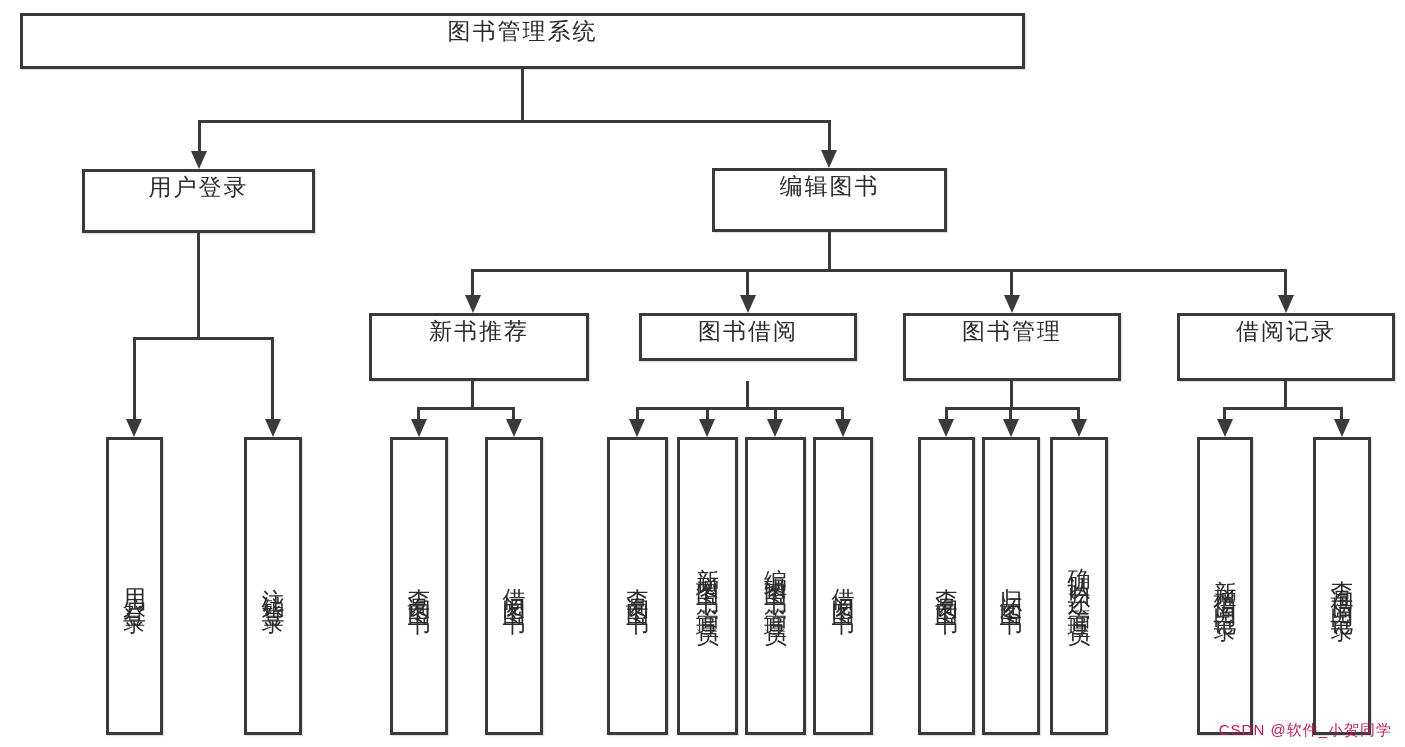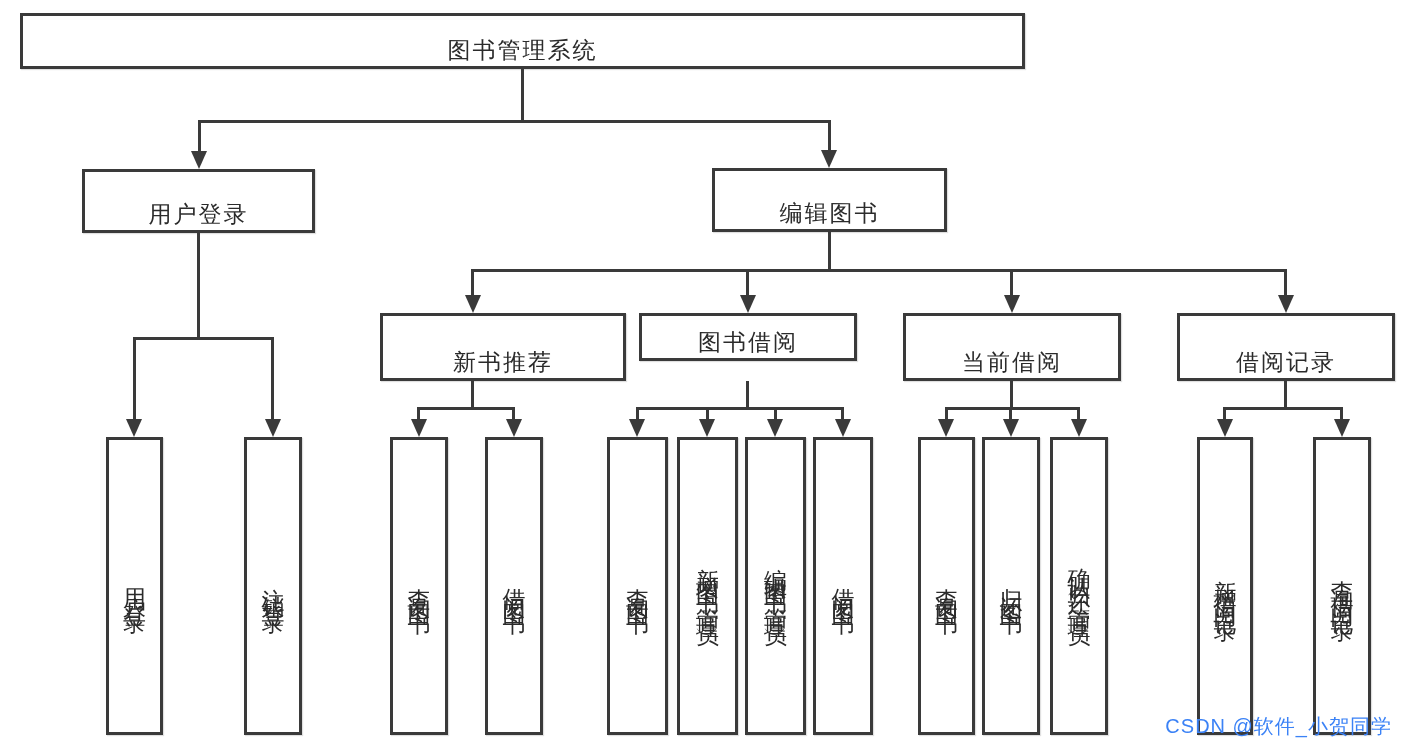--- a/index.html
+++ b/index.html
@@ -10,21 +10,21 @@
     background: #ffffff;
     font-family: "Liberation Sans", "DejaVu Sans", sans-serif;
     overflow: hidden;
   }
   .box {
     position: absolute;
     box-sizing: border-box;
     background: #ffffff;
     border: 3px solid #3a3a3a;
     display: flex;
-    align-items: flex-end;
+    align-items: flex-start;
     justify-content: center;
     color: #2b2b2b;
     font-size: 23px;
     letter-spacing: 2px;
     white-space: nowrap;
     box-shadow: 1px 1px 1px rgba(0,0,0,0.12);
   }
   .vbox {
     position: absolute;
     box-sizing: border-box;
@@ -51,22 +51,22 @@
     width: 0;
     height: 0;
     border-left: 8px solid transparent;
     border-right: 8px solid transparent;
     border-top: 18px solid #3a3a3a;
   }
   .watermark {
     position: absolute;
     right: 13px;
     bottom: 7px;
-    color: #3b82f6;
-    font-size: 20px;
+    color: #be185d;
+    font-size: 15px;
     letter-spacing: 1px;
     z-index: 10;
   }
 </style>
 </head>
 <body>
 
 <div class="canvas">
 
   <div class="box" style="left:20px; top:13px; width:1005px; height:56px;">
@@ -98,28 +98,28 @@
   <div class="hline" style="left:471px; top:269px; width:816px;"></div>
   <div class="vline" style="left:471px; top:269px; height:28px;"></div>
   <div class="arrow" style="left:465px; top:295px;"></div>
   <div class="vline" style="left:746px; top:269px; height:28px;"></div>
   <div class="arrow" style="left:740px; top:295px;"></div>
   <div class="vline" style="left:1010px; top:269px; height:28px;"></div>
   <div class="arrow" style="left:1004px; top:295px;"></div>
   <div class="vline" style="left:1284px; top:269px; height:28px;"></div>
   <div class="arrow" style="left:1278px; top:295px;"></div>
 
-  <div class="box" style="left:380px; top:313px; width:246px; height:68px;">
+  <div class="box" style="left:369px; top:313px; width:220px; height:68px;">
     <span>新书推荐</span>
   </div>
   <div class="box" style="left:639px; top:313px; width:218px; height:48px;">
     <span>图书借阅</span>
   </div>
   <div class="box" style="left:903px; top:313px; width:218px; height:68px;">
-    <span>当前借阅</span>
+    <span>图书管理</span>
   </div>
   <div class="box" style="left:1177px; top:313px; width:218px; height:68px;">
     <span>借阅记录</span>
   </div>
 
   <div class="vline" style="left:471px; top:381px; height:28px;"></div>
   <div class="hline" style="left:417px; top:407px; width:98px;"></div>
   <div class="vline" style="left:417px; top:407px; height:14px;"></div>
   <div class="arrow" style="left:411px; top:419px;"></div>
   <div class="vline" style="left:512px; top:407px; height:14px;"></div>

